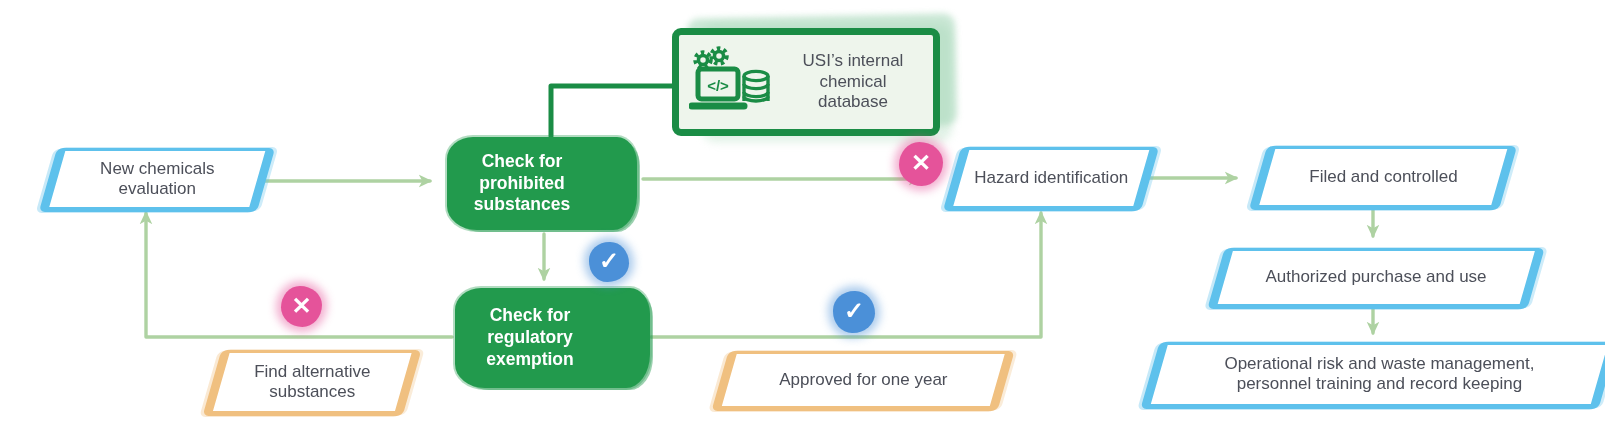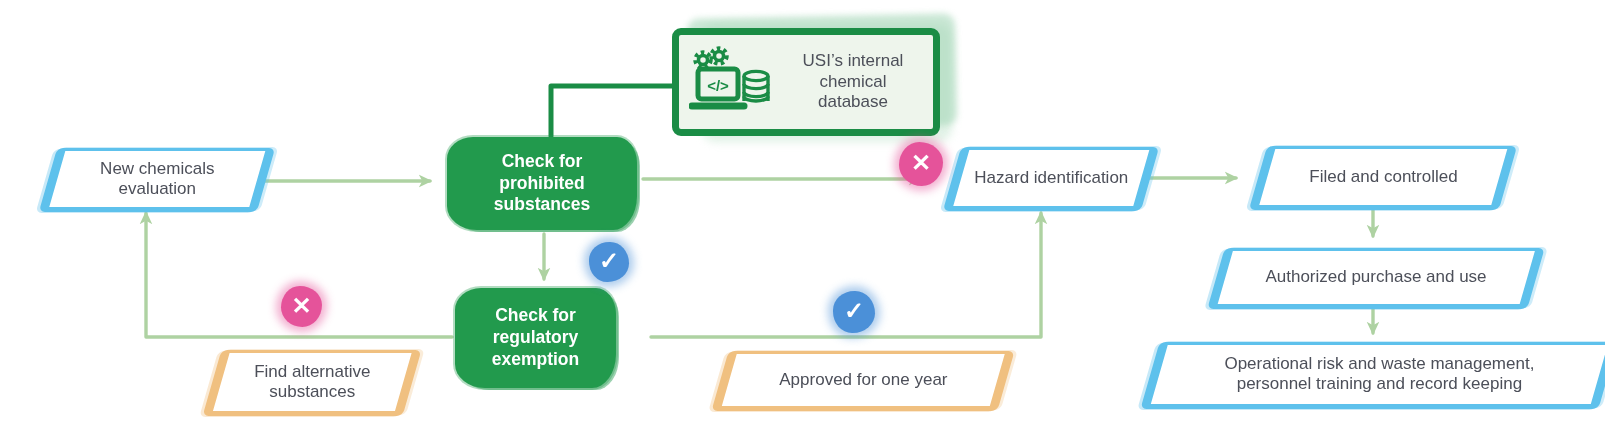--- a/index.html
+++ b/index.html
@@ -24,21 +24,21 @@
   }
   .para.yellow{
     border:3px solid #f0c080;border-left-width:9px;border-right-width:9px;
     border-bottom-width:5px;
     box-shadow:-3px 1px 0 0 rgba(240,192,128,.35), 3px -1px 0 0 rgba(240,192,128,.30);
   }
 
   
   .greenbox{
     position:absolute;background:#229a4d;color:#ffffff;font-weight:bold;
-    display:flex;align-items:center;justify-content:center;text-align:center;
+    display:flex;align-items:center;justify-content:flex-start;text-align:center;
     font-size:17.5px;line-height:1.25;
     border-radius:26px 20px 24px 30px / 22px 26px 34px 24px;
     box-shadow:0 0 0 2px rgba(34,154,77,.35), 4px 3px 0 -1px rgba(34,154,77,.45);
   }
   .greenbox .label{padding:4px 10px;}
 
   
   .db-wrap{position:absolute;left:672px;top:28px;width:268px;height:108px;}
   .db-shadow{
     position:absolute;left:16px;top:-12px;width:268px;height:112px;
@@ -149,21 +149,21 @@
     <div class="label">Authorized purchase and use</div>
   </div>
 
   <div class="para blue" style="left:1150px;top:342px;width:440px;height:59px;">
     <div class="label">
       <div>Operational risk and waste management,</div>
       <div>personnel training and record keeping</div>
     </div>
   </div>
 
-  <div class="greenbox" style="left:455px;top:288px;width:161px;height:100px;">
+  <div class="greenbox" style="left:455px;top:288px;width:195px;height:100px;">
     <div class="label" style="width:130px;">Check for regulatory exemption</div>
   </div>
 
   <div class="para yellow" style="left:212px;top:350px;width:182px;height:58px;">
     <div class="label" style="width:140px;">Find alternative substances</div>
   </div>
 
   <div class="para yellow" style="left:720px;top:351px;width:268px;height:52px;">
     <div class="label">Approved for one year</div>
   </div>

